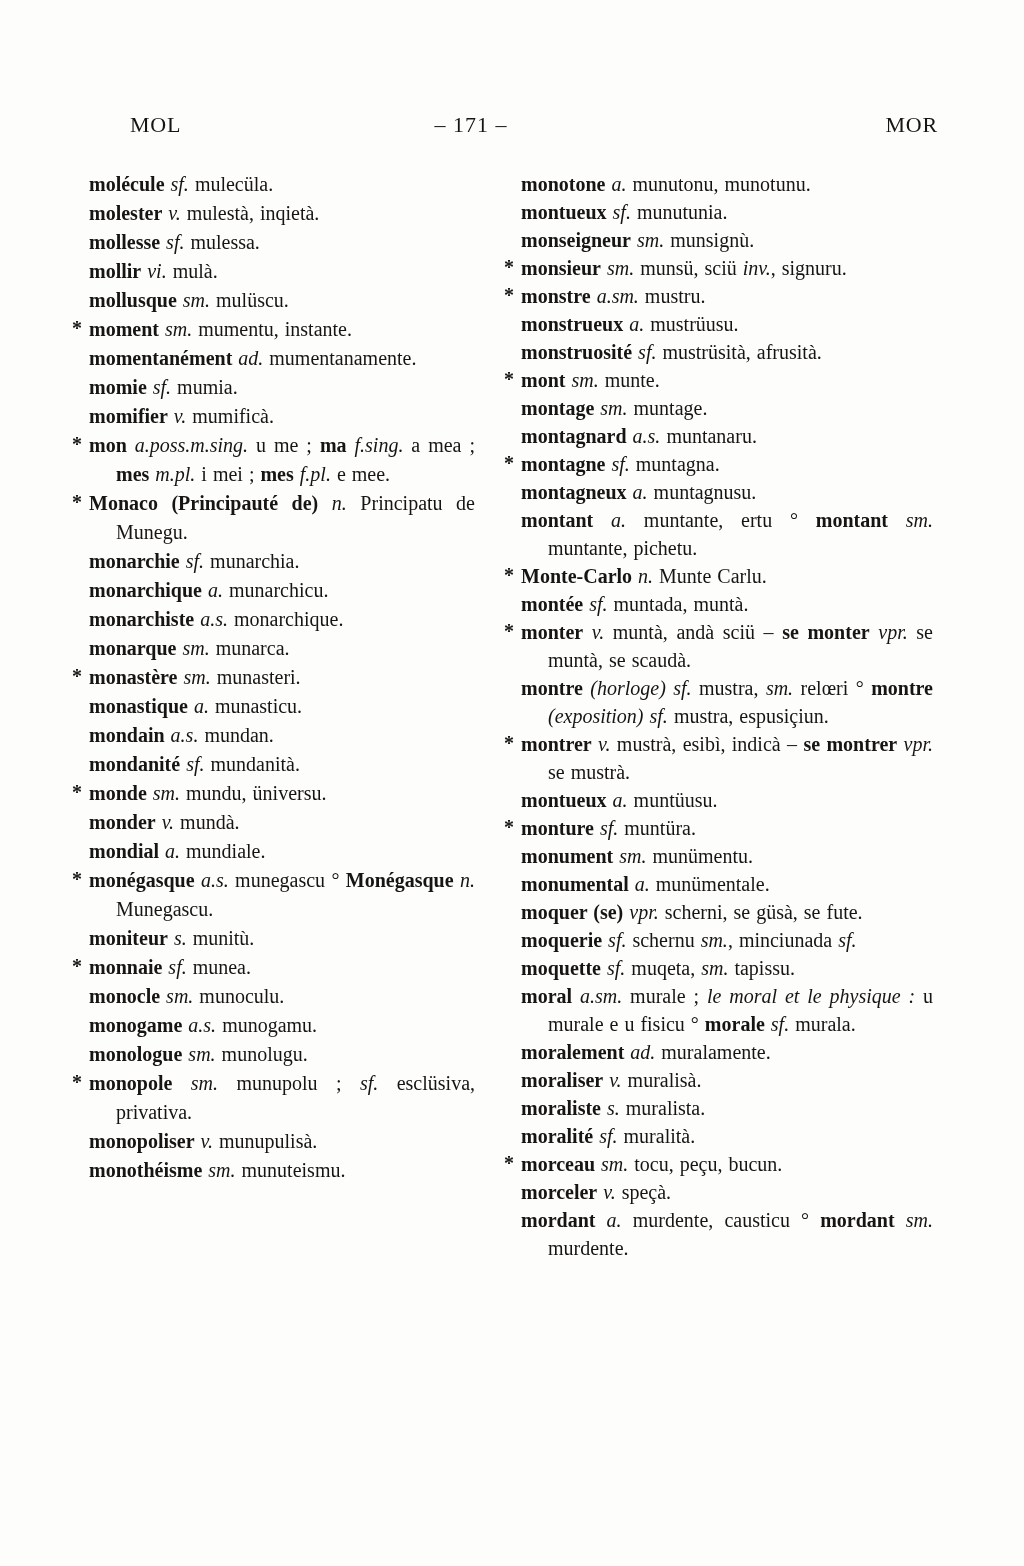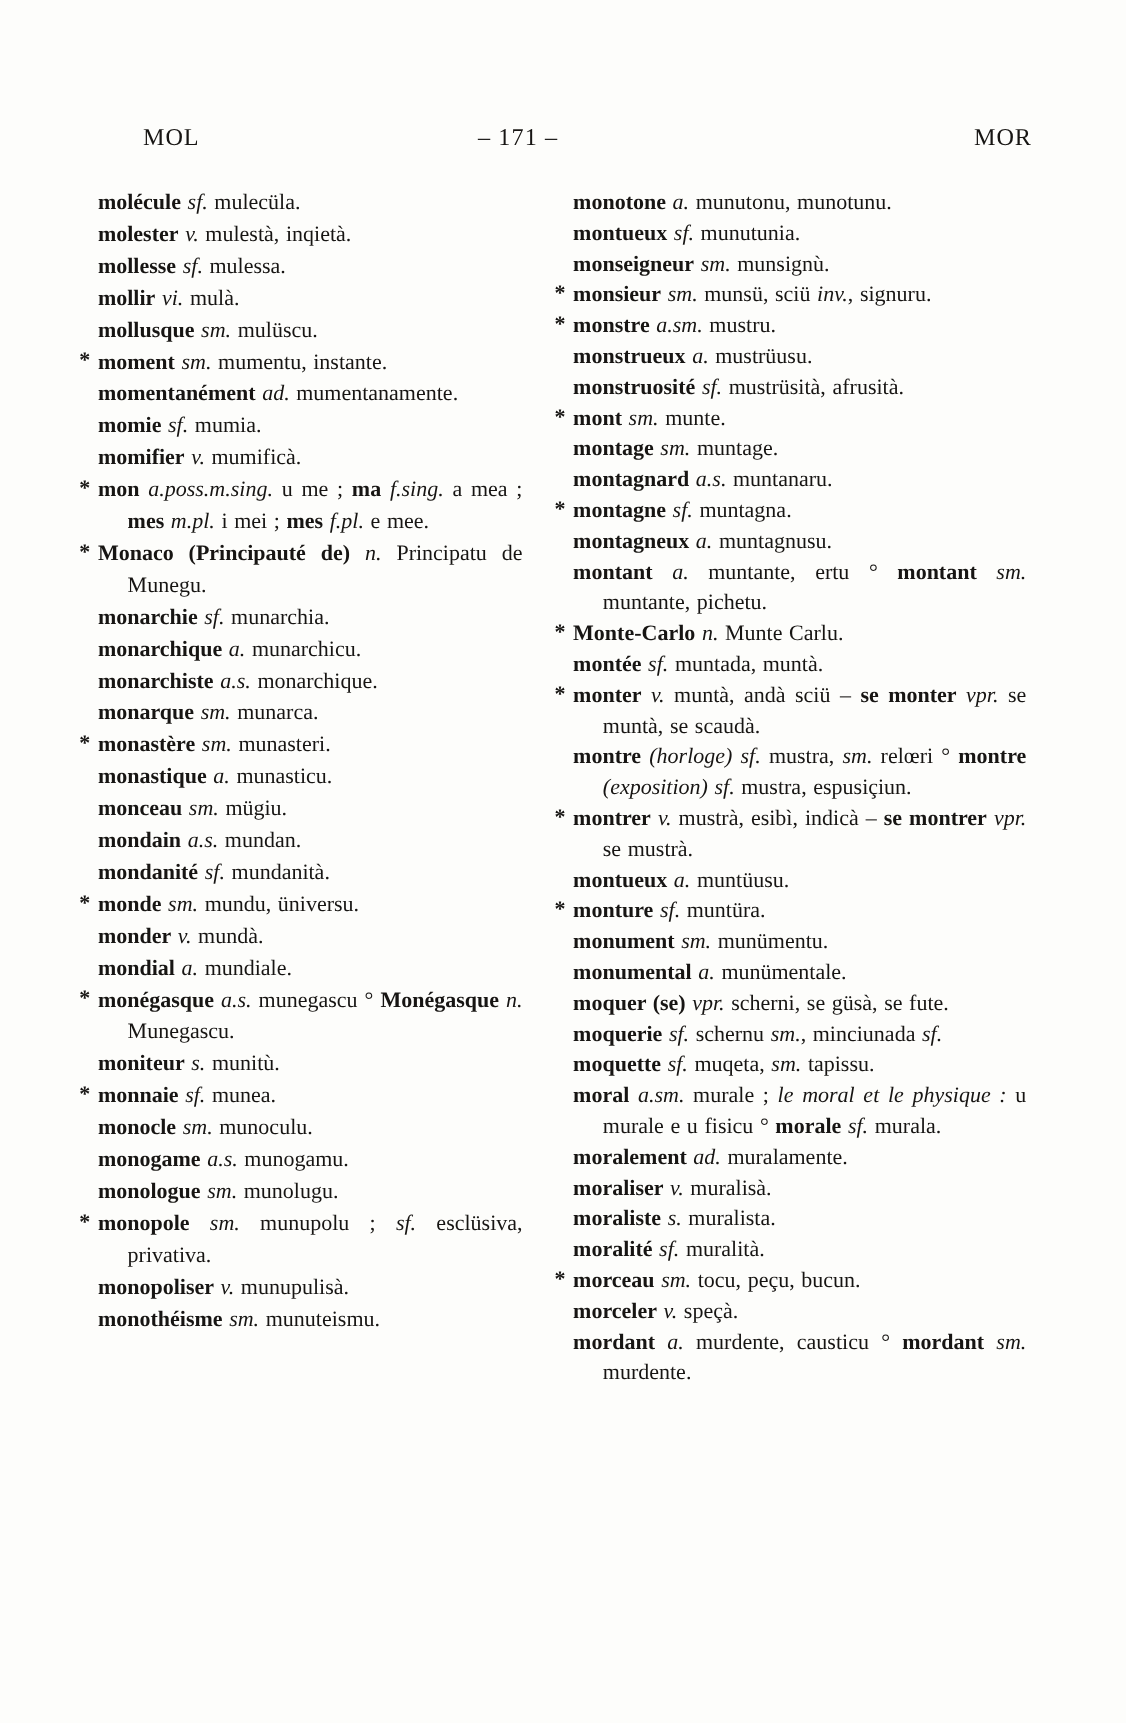--- a/index.html
+++ b/index.html
@@ -70,21 +70,20 @@
         <div class="entry"><span class="run-b">momie</span><span class="run-i"> sf.</span><span class="run-r"> mumia.</span></div>
         <div class="entry"><span class="run-b">momifier</span><span class="run-i"> v.</span><span class="run-r"> mumificà.</span></div>
         <div class="entry"><span class="star">*</span><span class="run-b">mon</span><span class="run-i"> a.poss.m.sing.</span><span class="run-r"> u me ; </span><span class="run-b">ma</span><span class="run-i"> f.sing.</span><span class="run-r"> a mea ; </span><span class="run-b">mes</span><span class="run-i"> m.pl.</span><span class="run-r"> i mei ; </span><span class="run-b">mes</span><span class="run-i"> f.pl.</span><span class="run-r"> e mee.</span></div>
         <div class="entry"><span class="star">*</span><span class="run-b">Monaco (Principauté de)</span><span class="run-i"> n.</span><span class="run-r"> Principatu de Munegu.</span></div>
         <div class="entry"><span class="run-b">monarchie</span><span class="run-i"> sf.</span><span class="run-r"> munarchia.</span></div>
         <div class="entry"><span class="run-b">monarchique</span><span class="run-i"> a.</span><span class="run-r"> munarchicu.</span></div>
         <div class="entry"><span class="run-b">monarchiste</span><span class="run-i"> a.s.</span><span class="run-r"> monarchique.</span></div>
         <div class="entry"><span class="run-b">monarque</span><span class="run-i"> sm.</span><span class="run-r"> munarca.</span></div>
         <div class="entry"><span class="star">*</span><span class="run-b">monastère</span><span class="run-i"> sm.</span><span class="run-r"> munasteri.</span></div>
         <div class="entry"><span class="run-b">monastique</span><span class="run-i"> a.</span><span class="run-r"> munasticu.</span></div>
-        <div class="entry"><span class="run-b">monceau</span><span class="run-i"> sm.</span><span class="run-r"> mügiu.</span></div>
         <div class="entry"><span class="run-b">mondain</span><span class="run-i"> a.s.</span><span class="run-r"> mundan.</span></div>
         <div class="entry"><span class="run-b">mondanité</span><span class="run-i"> sf.</span><span class="run-r"> mundanità.</span></div>
         <div class="entry"><span class="star">*</span><span class="run-b">monde</span><span class="run-i"> sm.</span><span class="run-r"> mundu, üniversu.</span></div>
         <div class="entry"><span class="run-b">monder</span><span class="run-i"> v.</span><span class="run-r"> mundà.</span></div>
         <div class="entry"><span class="run-b">mondial</span><span class="run-i"> a.</span><span class="run-r"> mundiale.</span></div>
         <div class="entry"><span class="star">*</span><span class="run-b">monégasque</span><span class="run-i"> a.s.</span><span class="run-r"> munegascu ° </span><span class="run-b">Monégasque</span><span class="run-i"> n.</span><span class="run-r"> Munegascu.</span></div>
         <div class="entry"><span class="run-b">moniteur</span><span class="run-i"> s.</span><span class="run-r"> munitù.</span></div>
         <div class="entry"><span class="star">*</span><span class="run-b">monnaie</span><span class="run-i"> sf.</span><span class="run-r"> munea.</span></div>
         <div class="entry"><span class="run-b">monocle</span><span class="run-i"> sm.</span><span class="run-r"> munoculu.</span></div>
         <div class="entry"><span class="run-b">monogame</span><span class="run-i"> a.s.</span><span class="run-r"> munogamu.</span></div>

